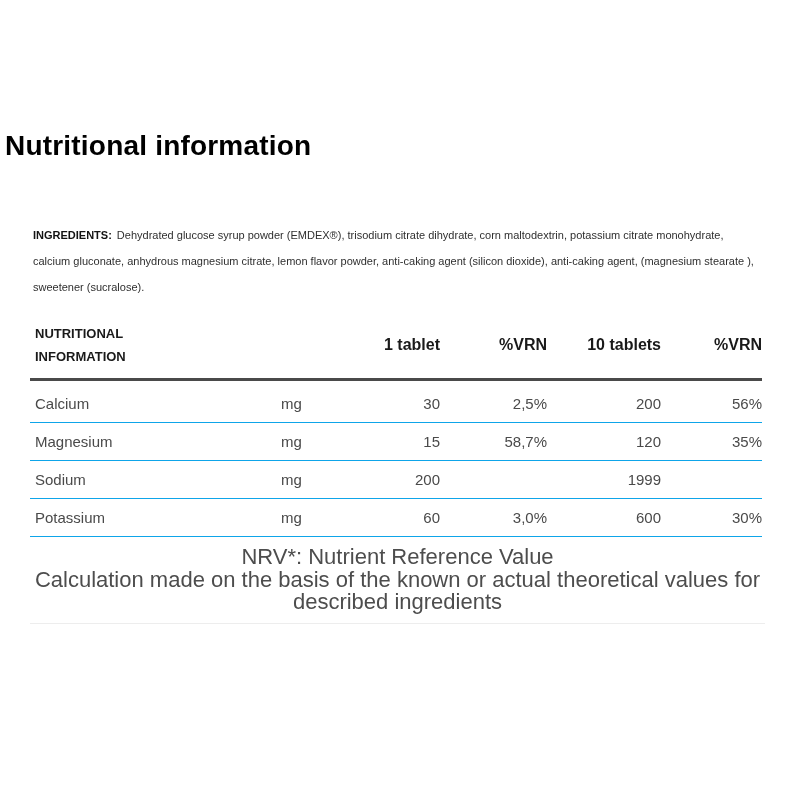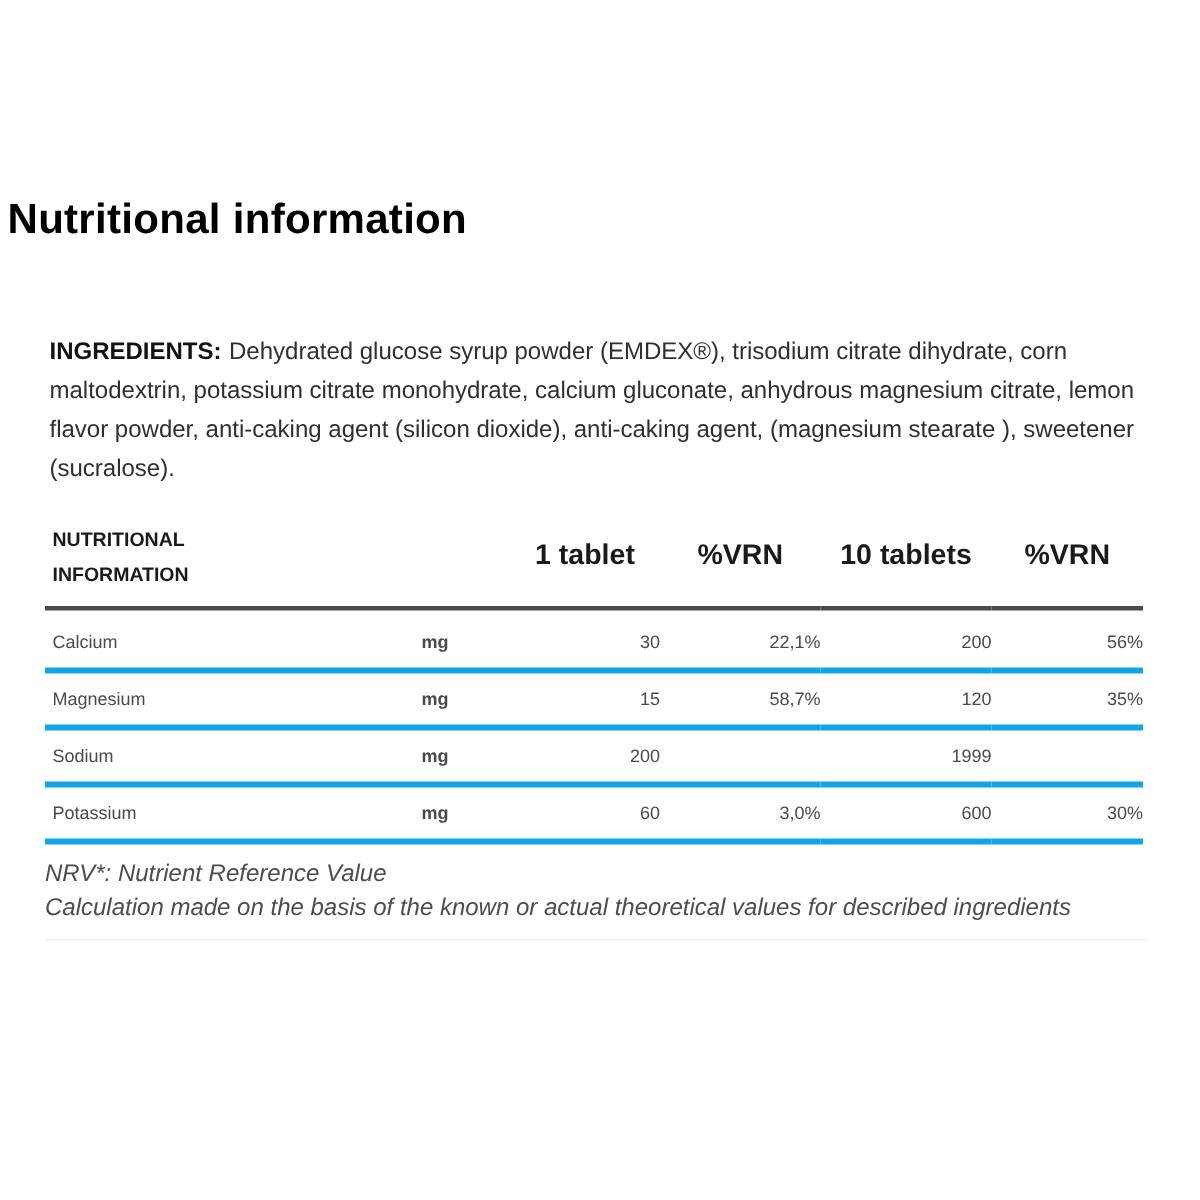--- a/index.html
+++ b/index.html
@@ -22,21 +22,21 @@
   .page-title {
     margin: 0 0 0 5px;
     font-size: 28px;
     font-weight: bold;
     color: #000000;
     letter-spacing: 0.2px;
     line-height: 1.15;
   }
   .ingredients {
     margin: 60px 38px 0 33px;
-    font-size: 16px;
+    font-size: 11px;
     line-height: 26px;
     color: #2f2f2f;
   }
   .ingredients .ing-label {
     font-weight: bold;
     color: #121212;
     margin-right: 5px;
   }
   table.nutrition {
     margin: 22px 0 0 30px;
@@ -56,37 +56,36 @@
     color: #1a1a1a;
     padding: 0 0 10px 0;
     vertical-align: middle;
     border-bottom: 3px solid #4a4a4a;
   }
   thead th.h-name {
     text-align: left;
     padding-left: 5px;
     line-height: 23px;
   }
-  thead th.h-num { font-size: 19px; }
+  thead th.h-num { text-align: right; font-size: 16px; }
   tbody td {
-    font-size: 12px;
+    font-size: 15px;
     color: #4a4a4a;
     padding: 10px 0;
-    border-bottom: 4px solid #0ea5e9;
+    border-bottom: 1px solid #0ea5e9;
     vertical-align: middle;
   }
   tbody tr:first-child td { padding-top: 14px; }
   tbody td.t-name { text-align: left; padding-left: 5px; }
-  tbody td.t-unit { text-align: left; padding-left: 1px; font-weight: bold; }
+  tbody td.t-unit { text-align: left; padding-left: 1px; }
   tbody td.t-num  { text-align: right; }
   .footnotes {
     margin: 9px 35px 0 30px;
-    text-align: left;
-    font-style: italic;
-    font-size: 16px;
+    text-align: center;
+    font-size: 22px;
     line-height: 22.5px;
     color: #4d4d4d;
   }
   .bottom-rule {
     margin: 9px 35px 0 30px;
     border-top: 1px solid #ededed;
     height: 0;
   }
 </style>
 </head>
@@ -120,21 +119,21 @@
         <th class="h-num">%VRN</th>
         <th class="h-num">10 tablets</th>
         <th class="h-num">%VRN</th>
       </tr>
     </thead>
     <tbody>
       <tr>
         <td class="t-name">Calcium</td>
         <td class="t-unit">mg</td>
         <td class="t-num">30</td>
-        <td class="t-num">22,1%</td>
+        <td class="t-num">2,5%</td>
         <td class="t-num">200</td>
         <td class="t-num">56%</td>
       </tr>
       <tr>
         <td class="t-name">Magnesium</td>
         <td class="t-unit">mg</td>
         <td class="t-num">15</td>
         <td class="t-num">58,7%</td>
         <td class="t-num">120</td>
         <td class="t-num">35%</td>

